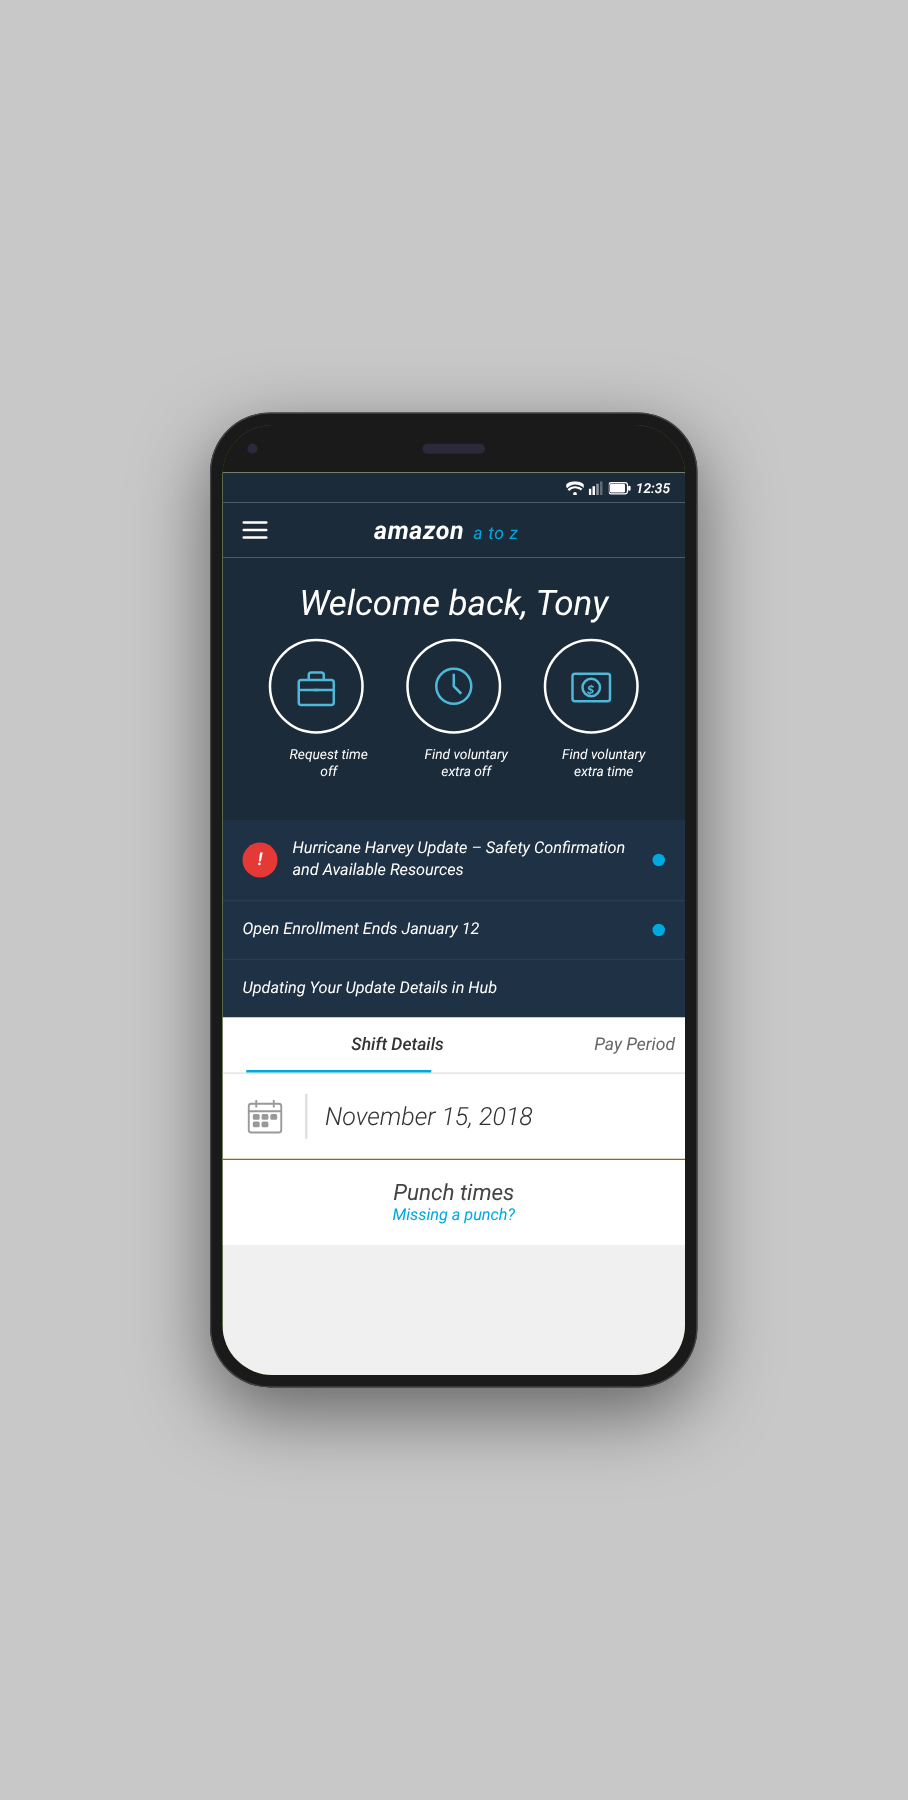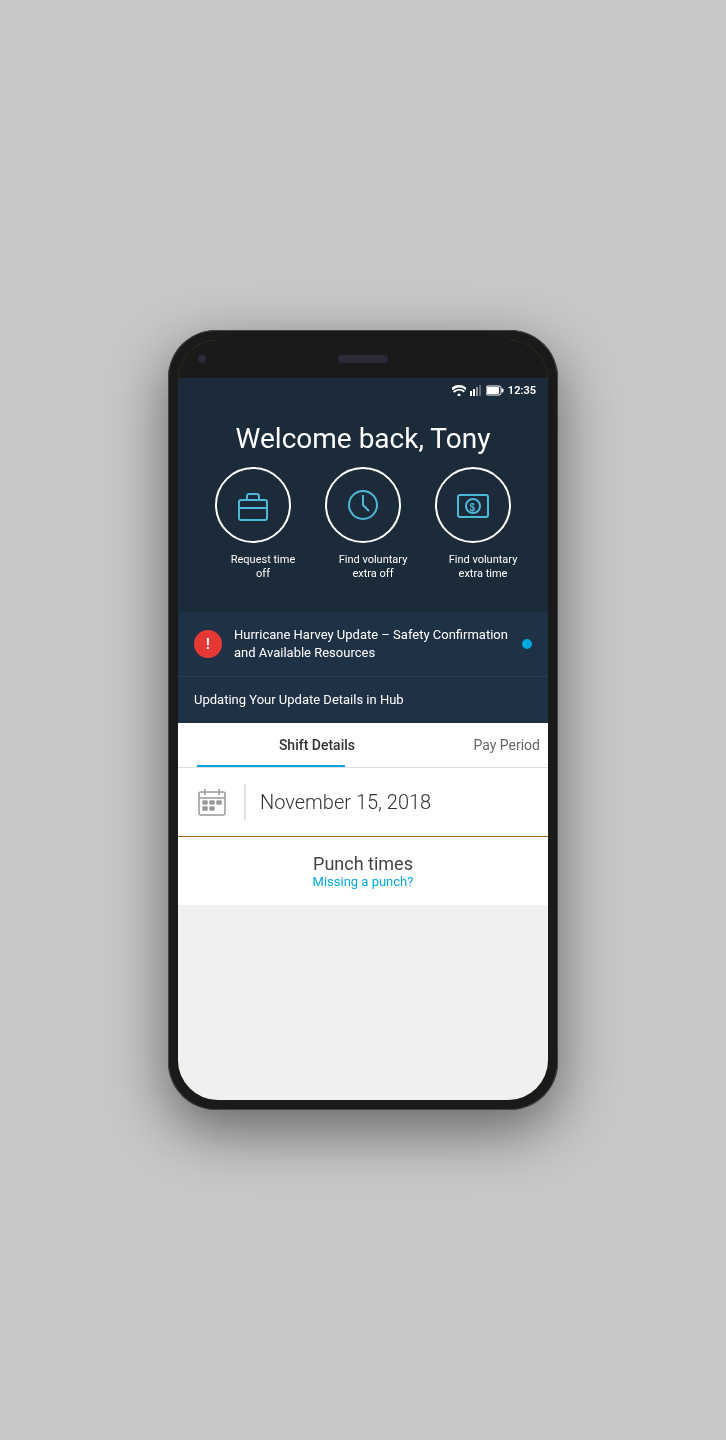--- a/index.html
+++ b/index.html
@@ -22,20 +22,21 @@
       position: relative;
     }
 
     .phone-inner {
       width: 100%;
       height: 100%;
       background: #4d7c0f;
       border-radius: 40px;
       overflow: hidden;
       position: relative;
+      font-style: italic;
     }
 
     .phone-top-bar {
       height: 38px;
       background: #1a1a1a;
       display: flex;
       align-items: center;
       justify-content: space-between;
       padding: 0 20px;
       position: relative;
@@ -346,20 +347,34 @@
 
           <svg width="18" height="11" viewBox="0 0 18 11" fill="white">
             <rect x="0" y="1" width="15" height="9" rx="2" fill="none" stroke="white" stroke-width="1"></rect>
             <rect x="15.5" y="3.5" width="2" height="4" rx="1" fill="white"></rect>
             <rect x="1" y="2" width="12" height="7" rx="1" fill="white"></rect>
           </svg>
           <span>12:35</span>
         </div>
       </div>
 
+      <div class="app-header">
+        <div class="hamburger">
+          <span></span>
+          <span></span>
+          <span></span>
+        </div>
+        <div class="logo-container">
+          <span class="logo-text">
+            <span class="amazon">amazon</span>
+            <span class="atoz"> a to z</span>
+          </span>
+        </div>
+        <div style="width:32px"></div>
+      </div>
 
       <div class="hero-section">
         <div class="welcome-text">Welcome back, Tony</div>
 
         <div class="action-buttons">
 
           <div class="action-item">
             <div class="action-circle">
 
               <svg width="36" height="34" viewBox="0 0 36 34" fill="none" stroke="#4db8d8" stroke-width="2">
@@ -399,20 +414,24 @@
       </div>
 
       <div class="notifications-section">
 
         <div class="notif-item">
           <div class="alert-icon">!</div>
           <span class="notif-text">Hurricane Harvey Update – Safety Confirmation and Available Resources</span>
           <div class="notif-dot"></div>
         </div>
 
+        <div class="notif-item">
+          <span class="notif-text">Open Enrollment Ends January 12</span>
+          <div class="notif-dot"></div>
+        </div>
 
         <div class="notif-item">
           <span class="notif-text">Updating Your Update Details in Hub</span>
         </div>
 
       </div>
 
       <div class="bottom-section">
 
         <div class="tabs-container">

